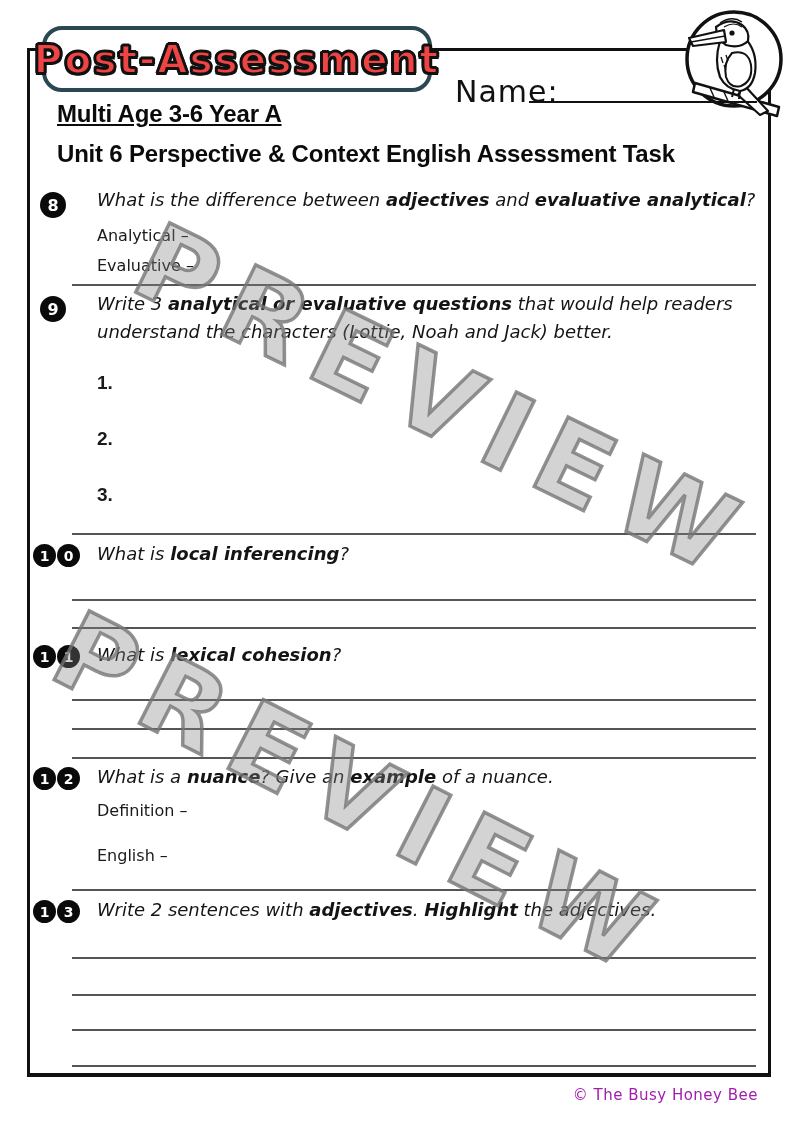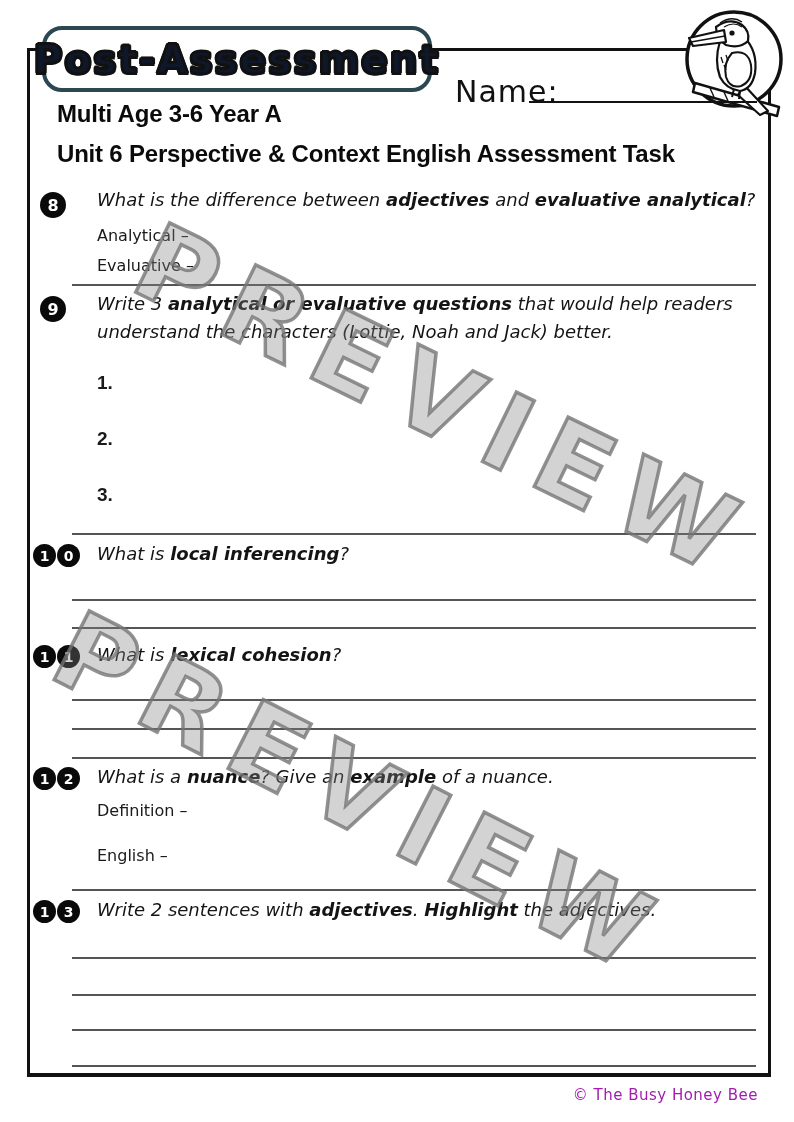--- a/index.html
+++ b/index.html
@@ -14,33 +14,33 @@
   #frame-right{left:768px;top:48px;width:3px;height:1029px;}
   #frame-bottom{left:27px;top:1073px;width:744px;height:4px;}
 
   
   .title-box{
     position:absolute;left:42px;top:26px;width:390px;height:66px;box-sizing:border-box;
     background:#fff;border:4px solid var(--titleborder,#2b4852);border-radius:20px;
     display:flex;align-items:center;justify-content:center;z-index:2;
   }
   .bubble{
-    font-weight:800;font-size:39px;letter-spacing:2px;color:#0f172a;
+    font-weight:800;font-size:39px;letter-spacing:2px;color:#ef4444;
     -webkit-text-stroke:2px #111;
     text-shadow:2px 0 0 #111,-2px 0 0 #111,0 2px 0 #111,0 -2px 0 #111,
                 1.5px 1.5px 0 #111,-1.5px 1.5px 0 #111,1.5px -1.5px 0 #111,-1.5px -1.5px 0 #111;
     white-space:nowrap;
   }
   .logo{position:absolute;left:680px;top:5px;z-index:2;}
 
   .name-label{position:absolute;left:455px;top:74px;font-size:30px;letter-spacing:1px;color:#111;z-index:2;}
   .name-line{position:absolute;left:529px;top:101px;width:228px;height:2px;background:#111;z-index:2;}
 
   .h1{position:absolute;left:57px;top:100px;font-family:"Liberation Sans",sans-serif;
-      font-weight:bold;font-size:24px;letter-spacing:-0.2px;color:#0b0b0b;z-index:1;}
+      font-weight:bold;font-size:24px;letter-spacing:-0.2px;color:#0b0b0b;z-index:1;text-decoration:underline;}
   .h2{position:absolute;left:57px;top:140px;font-family:"Liberation Sans",sans-serif;
       font-weight:bold;font-size:24px;letter-spacing:-0.2px;color:#0b0b0b;z-index:1;white-space:nowrap;}
 
   
   .badge-group{position:absolute;display:flex;gap:1px;z-index:1;}
   .badge{
     border-radius:50%;background:var(--badge,#0a0a0a);color:#fff;font-weight:700;
     display:flex;align-items:center;justify-content:center;
   }
   .badge.single{width:26px;height:26px;font-size:16px;}

